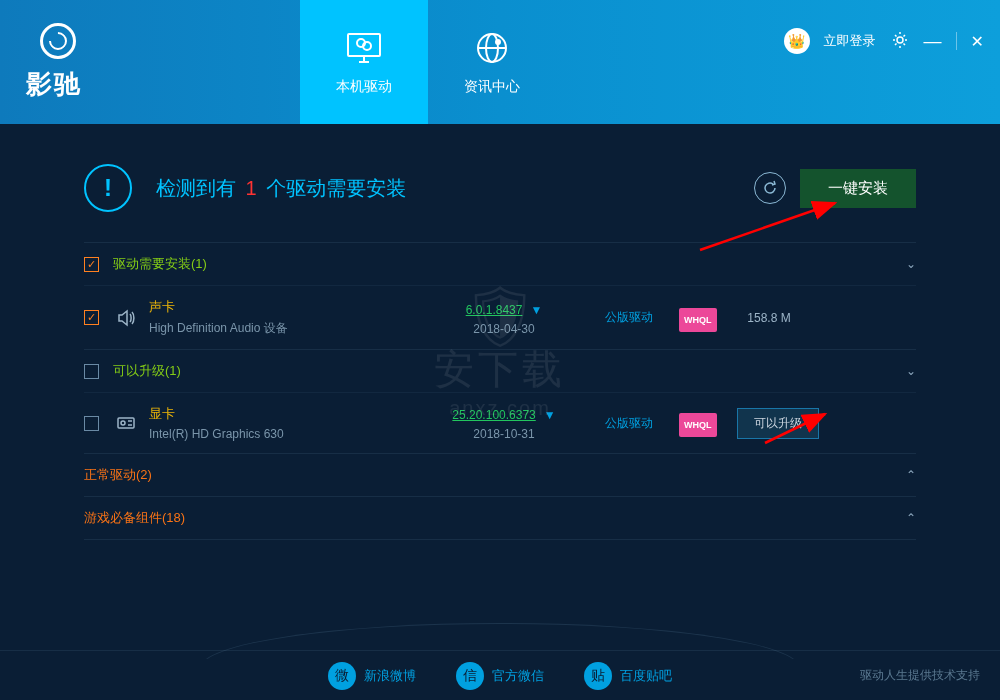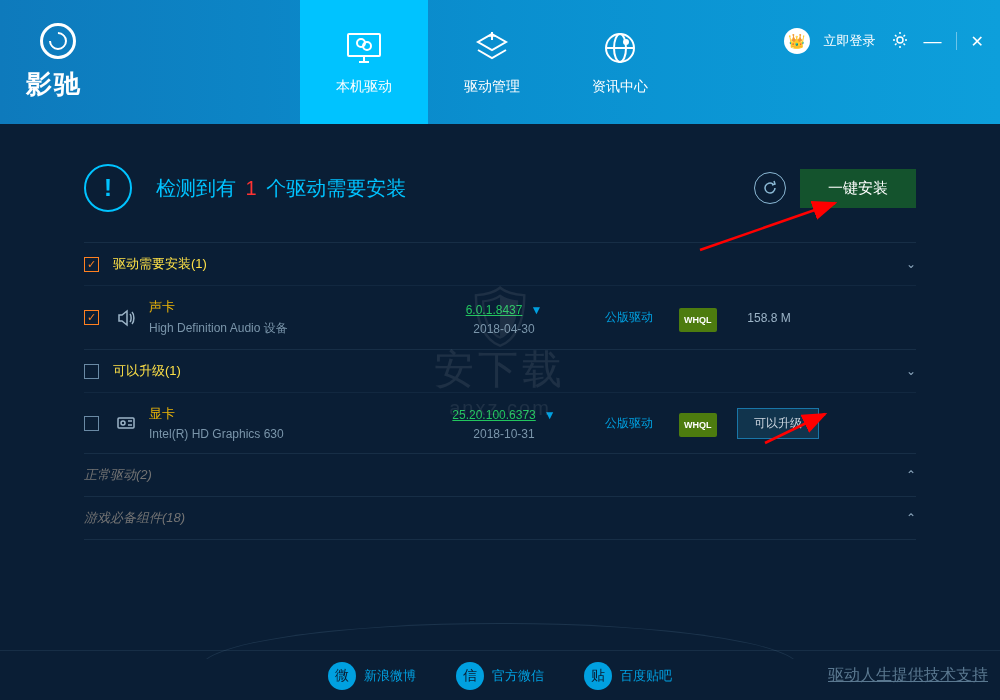--- a/index.html
+++ b/index.html
@@ -28,48 +28,48 @@
 .status-text { font-size: 20px; color: #00c3ff; }
 .status-count { color: #ff3333; margin: 0 4px; }
 .status-actions { margin-left: auto; display: flex; align-items: center; gap: 14px; }
 .refresh-icon { width: 32px; height: 32px; border: 1.5px solid #8ab8d4; border-radius: 50%; display: flex; align-items: center; justify-content: center; cursor: pointer; }
 .install-btn { background: #14532d; color: #fff; padding: 10px 28px; font-size: 15px; border: none; cursor: pointer; }
 
 
 .section { border-top: 1px solid rgba(100,140,170,0.15); }
 .section-header { display: flex; align-items: center; padding: 12px 0; cursor: pointer; }
 .section-title { font-size: 13px; font-weight: 500; }
-.orange { color: #fde047; }
-.green { color: #737373; font-style: italic; }
+.orange { color: #84cc16; }
+.green { color: #f97316; }
 .chevron { margin-left: auto; color: #8aa5bb; font-size: 12px; }
 .checkbox { width: 15px; height: 15px; border: 1.5px solid #ff8020; margin-right: 14px; display: flex; align-items: center; justify-content: center; font-size: 11px; color: #ff8020; }
 .checkbox.empty { border-color: #6a8aa5; color: transparent; }
 
 
 .driver-row { display: flex; align-items: center; padding: 12px 0; border-top: 1px solid rgba(100,140,170,0.1); }
 .device-icon { width: 22px; height: 22px; margin: 0 12px 0 2px; display: flex; align-items: center; justify-content: center; color: #9db5c8; }
 .driver-info { flex: 0 0 280px; }
 .driver-name { font-size: 13px; color: #eab308; }
 .driver-desc { font-size: 12px; color: #7a95aa; margin-top: 4px; }
 .version-col { flex: 0 0 150px; text-align: center; }
 .version-num { font-size: 12px; color: #22c55e; text-decoration: underline; }
 .version-date { font-size: 12px; color: #7a95aa; margin-top: 4px; }
 .dropdown-arrow { color: #00a0e0; font-size: 12px; margin-left: 8px; }
 .type-col { flex: 0 0 100px; color: #00a0e0; font-size: 12px; text-align: center; }
-.whql-badge { background: #4d7c0f; color: #fff; font-size: 9px; padding: 7px 5px; border-radius: 2px; font-weight: bold; }
+.whql-badge { background: #ec4899; color: #fff; font-size: 9px; padding: 7px 5px; border-radius: 2px; font-weight: bold; }
 .size-col { flex: 0 0 80px; color: #9db5c8; font-size: 12px; text-align: center; }
 .action-col { flex: 0 0 90px; text-align: right; }
 .upgrade-btn { border: 1px solid #1976a8; background: #11344d; color: #cdd6e0; padding: 6px 16px; font-size: 12px; cursor: pointer; }
 
 
 .footer { position: absolute; bottom: 0; left: 0; right: 0; height: 50px; display: flex; align-items: center; justify-content: center; gap: 40px; border-top: 1px solid rgba(100,140,170,0.15); }
 .footer-arc { position: absolute; top: -28px; left: 50%; transform: translateX(-50%); width: 600px; height: 90px; border: 1px solid rgba(100,140,170,0.2); border-radius: 50%; border-bottom: none; clip-path: inset(0 0 60% 0); pointer-events: none; }
 .footer-link { display: flex; align-items: center; gap: 8px; color: #00a0e0; font-size: 13px; cursor: pointer; }
 .footer-icon { width: 28px; height: 28px; border-radius: 50%; background: #00a0e0; display: flex; align-items: center; justify-content: center; color: #0a1e35; font-size: 14px; }
-.footer-right { position: absolute; right: 12px; color: #5a7890; font-size: 16px; text-decoration: underline; }
+.footer-right { position: absolute; right: 20px; color: #5a7890; font-size: 12px; }
 
 
 .arrow { position: absolute; pointer-events: none; }
 .arrow svg { overflow: visible; }
 
 
 .watermark { position: absolute; left: 50%; top: 50%; transform: translate(-50%, -50%); opacity: 0.08; color: #fff; text-align: center; pointer-events: none; }
 .watermark .wm-logo { font-size: 60px; }
 .watermark .wm-text { font-size: 40px; letter-spacing: 4px; margin-top: -10px; }
 .watermark .wm-url { font-size: 20px; letter-spacing: 2px; }
@@ -89,31 +89,20 @@
       <div class="nav-icon">
         <svg width="40" height="36" viewBox="0 0 40 36" fill="none" stroke="#fff" stroke-width="2">
             <rect x="4" y="4" width="32" height="22" rx="1"></rect>
             <line x1="15" y1="32" x2="25" y2="32"></line>
             <line x1="20" y1="26" x2="20" y2="32"></line>
             <circle cx="17" cy="13" r="4"></circle>
             <circle cx="23" cy="16" r="4"></circle>
           </svg>
       </div>
       <span>本机驱动</span>
-    </div>
-    <div class="nav-tab">
-      <div class="nav-icon">
-        <svg width="40" height="36" viewBox="0 0 40 36" fill="none" stroke="#fff" stroke-width="2">
-            <path d="M20 4 L34 12 L20 20 L6 12 Z"></path>
-            <path d="M6 20 L20 28 L34 20"></path>
-            <line x1="20" y1="2" x2="20" y2="10"></line>
-            <path d="M16 6 L24 6" stroke-width="1.5"></path>
-          </svg>
-      </div>
-      <span>驱动管理</span>
     </div>
     <div class="nav-tab">
       <div class="nav-icon">
         <svg width="36" height="36" viewBox="0 0 36 36" fill="none" stroke="#fff" stroke-width="2">
             <circle cx="18" cy="18" r="14"></circle>
             <ellipse cx="18" cy="18" rx="6" ry="14"></ellipse>
             <line x1="4" y1="18" x2="32" y2="18"></line>
             <circle cx="24" cy="12" r="2" fill="#fff"></circle>
           </svg>
       </div>

